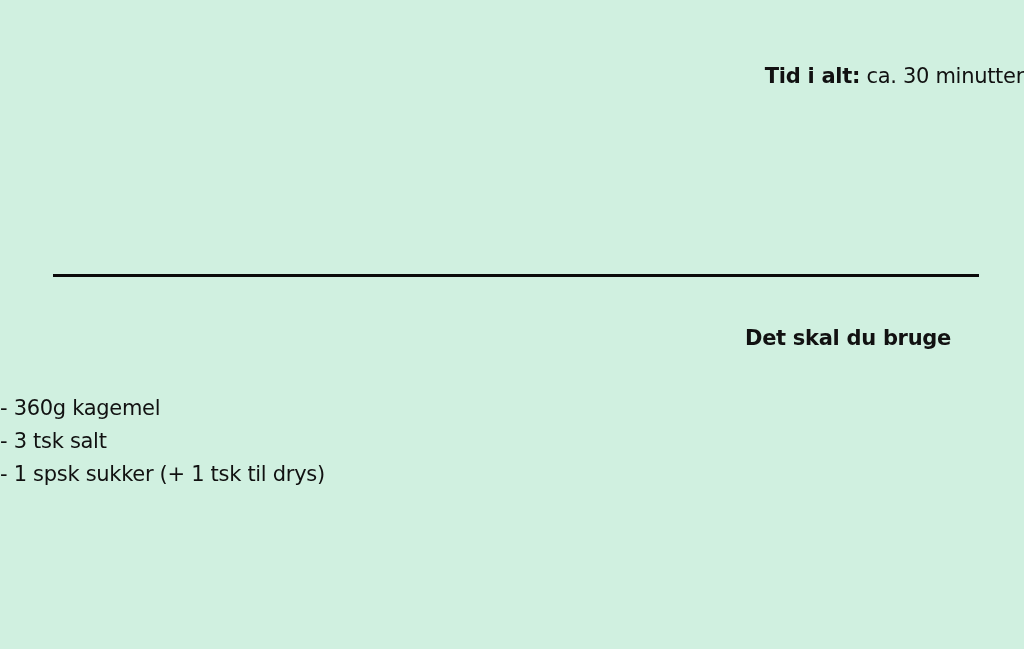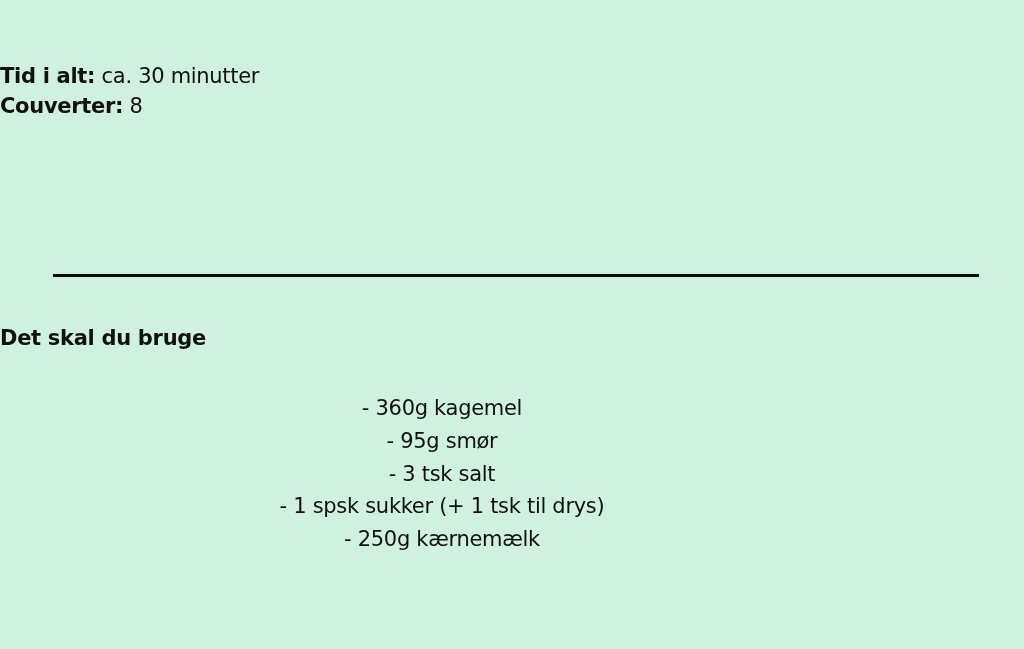--- a/index.html
+++ b/index.html
@@ -5,48 +5,45 @@
   html, body { margin:0; padding:0; }
   body {
     width:1024px; height:649px; overflow:hidden;
     background:#d0f0e0;
     font-family:"DejaVu Sans", sans-serif;
     color:#111;
     position:relative;
   }
   .meta {
     position:absolute; top:62px; left:0; width:1024px;
-    text-align:left; font-size:21px; line-height:29.5px;
+    text-align:right; font-size:21px; line-height:29.5px;
     letter-spacing:-0.3px;
   }
   .meta .row b { font-weight:bold; }
   .divider {
     position:absolute; top:274px; left:53px; width:926px; height:3px;
     background:#0a0a0a;
   }
   .section-title {
-    position:absolute; top:326px; left:0; width:951px; text-align:left;
+    position:absolute; top:326px; left:0; width:951px; text-align:right;
     font-size:21px; font-weight:bold; letter-spacing:-0.3px;
   }
   .ingredients {
     position:absolute; top:392px; left:0; width:884px;
-    text-align:center; font-size:21px; line-height:32.8px; letter-spacing:-0.3px;
+    text-align:left; font-size:21px; line-height:32.8px; letter-spacing:-0.3px;
   }
 </style>
 </head>
 <body>
 
 <div class="meta">
   <div class="row"><b>Tid i alt:</b> <span>ca. 30 minutter</span></div>
-  <div class="row"><b>Couverter:</b> <span>8</span></div>
 </div>
 
 <div class="divider"></div>
 
 <div class="section-title">Det skal du bruge</div>
 
 <div class="ingredients">
   <div>- 360g kagemel</div>
-  <div>- 95g smør</div>
   <div>- 3 tsk salt</div>
   <div>- 1 spsk sukker (+ 1 tsk til drys)</div>
-  <div>- 250g kærnemælk</div>
 </div>
 
 </body></html>

